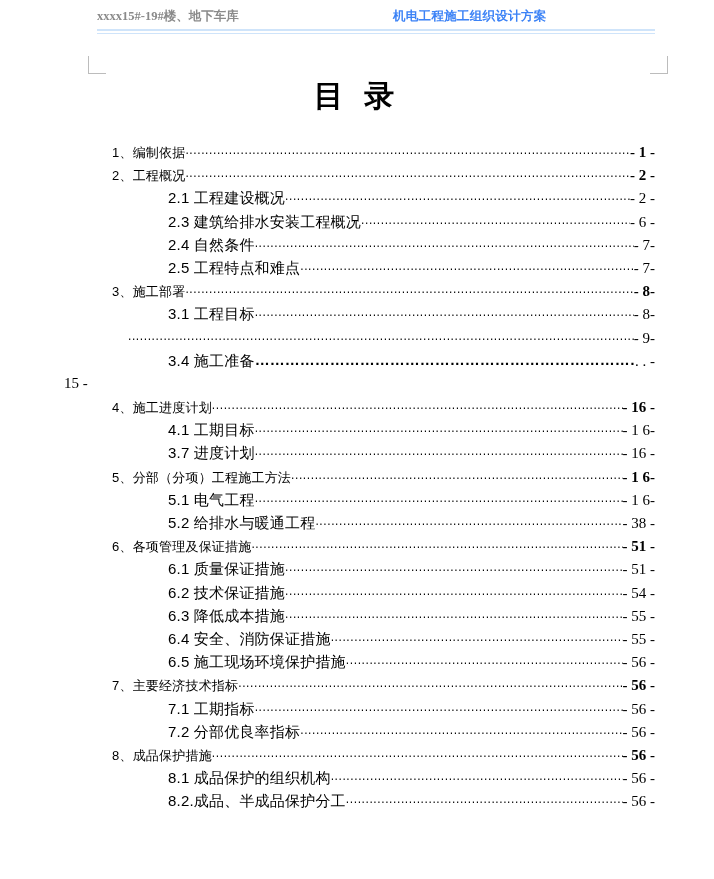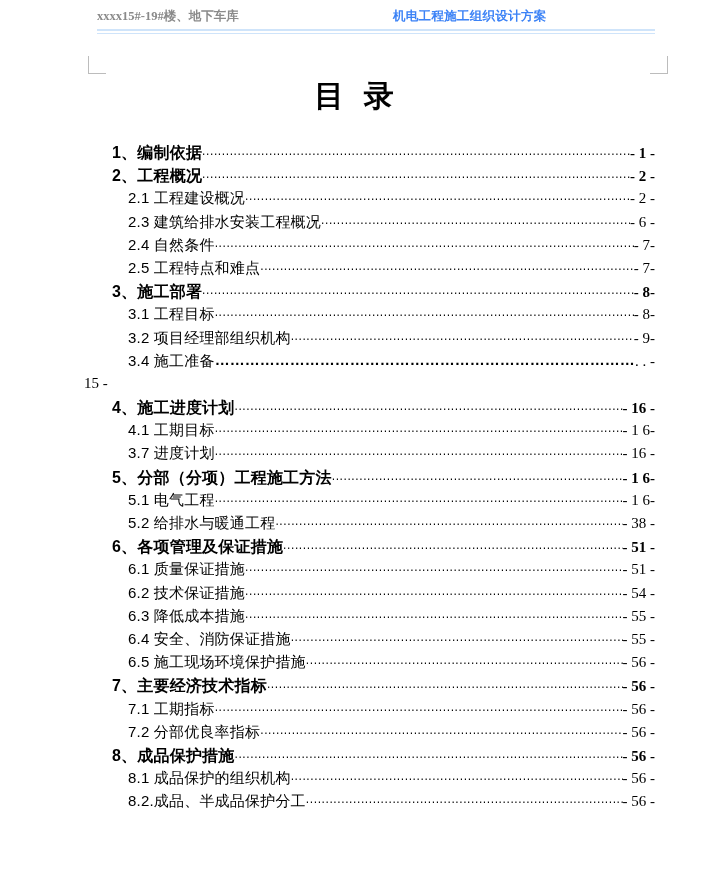--- a/index.html
+++ b/index.html
@@ -66,21 +66,21 @@
   .crop-tl { left: 88px;  top: 56px;  border-left: 1px solid #bcbcbc; border-bottom: 1px solid #bcbcbc; }
   .crop-tr { left: 650px; top: 56px;  border-right: 1px solid #bcbcbc; border-bottom: 1px solid #bcbcbc; }
 
   
   #toc-title {
     position: absolute;
     left: 0;
     top: 76px;
     width: 714px;
     text-align: center;
-    font-family: Liberation Serif, serif;
+    font-family: Liberation Sans, sans-serif;
     font-size: 30px;
     font-weight: bold;
     color: #000000;
     letter-spacing: 6px;
   }
 
   
   #toc-list {
     position: absolute;
     left: 0;
@@ -116,39 +116,39 @@
     color: #000;
   }
   .toc-page {
     flex: 0 0 auto;
     white-space: pre;
     text-align: right;
   }
 
   
   .lvl1 { padding-left: 112px; }
-  .lvl1 .toc-label { font-weight: bold; font-size: 16px; letter-spacing: 0.2px; }
+  .lvl1 .toc-label { font-weight: normal; font-size: 13px; letter-spacing: 0.2px; }
   .lvl1 .toc-page  { font-weight: bold; font-size: 15px; font-family: "Liberation Serif", serif; }
 
   
   .lvl2 { padding-left: 128px; }
-  .lvl2 .toc-label { font-weight: normal; font-size: 15px; letter-spacing: 0.2px; }
+  .lvl2 .toc-label { font-weight: normal; font-size: 15px; letter-spacing: 0.2px; margin-left: 40px; }
   .lvl2 .toc-page  { font-weight: normal; font-size: 15px; font-family: "Liberation Serif", serif; }
 
   
   .leader-heavy { top: -1px; }
   .leader-heavy::before {
     content: "…………………………………………………………………………………………………………………";
     letter-spacing: 0px;
     font-size: 15px;
     font-weight: bold;
   }
   
   .toc-wrap {
-    padding-left: 84px;
+    padding-left: 64px;
     height: 23.2px;
     font-size: 15px;
     font-family: "Liberation Serif", serif;
     color: #000;
     white-space: pre;
   }
 </style>
 </head>
 <body>
 
@@ -198,21 +198,20 @@
       <span class="toc-label">3、施工部署</span>
       <span class="toc-leader"></span>
       <span class="toc-page">- 8-</span>
     </div>
     <div class="toc-row lvl2">
       <span class="toc-label">3.1 工程目标</span>
       <span class="toc-leader"></span>
       <span class="toc-page">- 8-</span>
     </div>
     <div class="toc-row lvl2">
-      <span class="toc-label">3.2 项目经理部组织机构</span>
       <span class="toc-leader"></span>
       <span class="toc-page">- 9-</span>
     </div>
     <div class="toc-row lvl2">
       <span class="toc-label">3.4 施工准备</span>
       <span class="toc-leader leader-heavy"></span>
       <span class="toc-page">. . -</span>
     </div>
     <div class="toc-wrap">15 -</div>
     <div class="toc-row lvl1">

